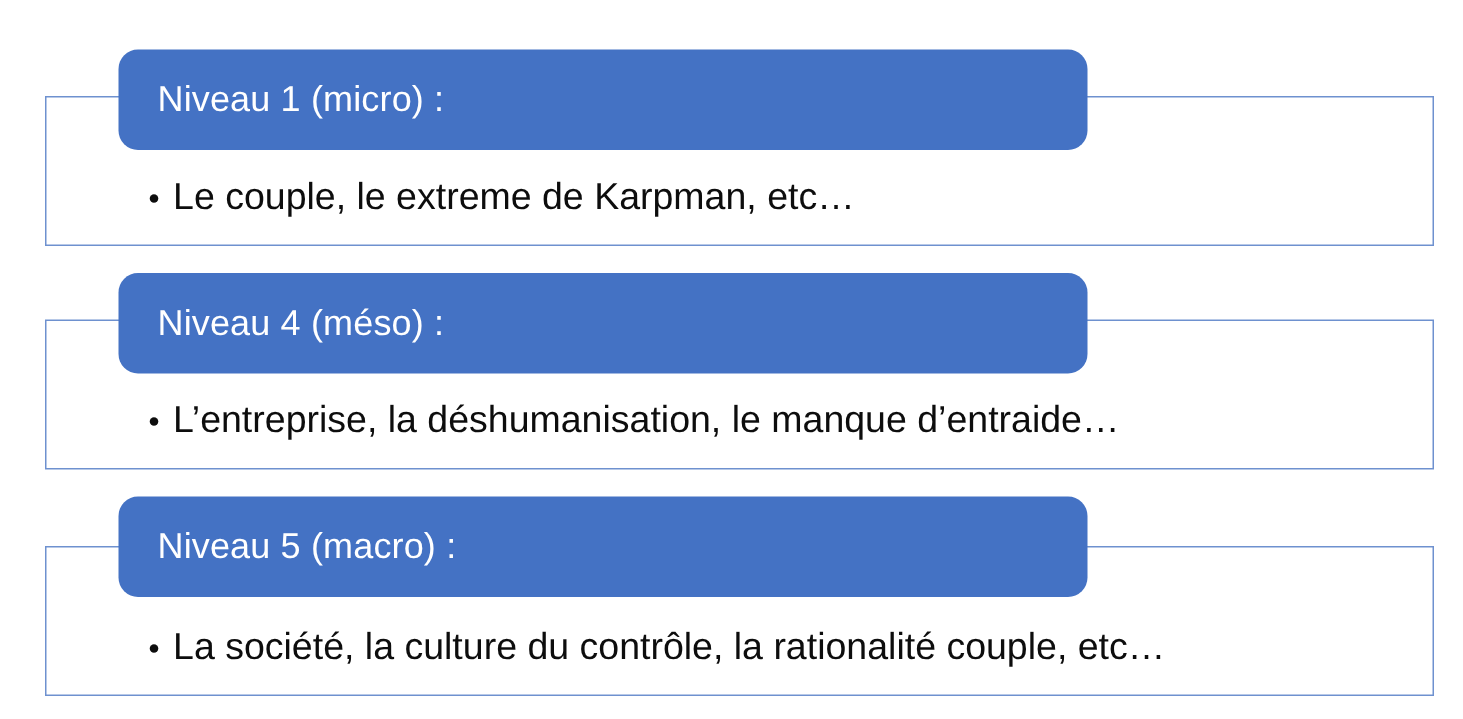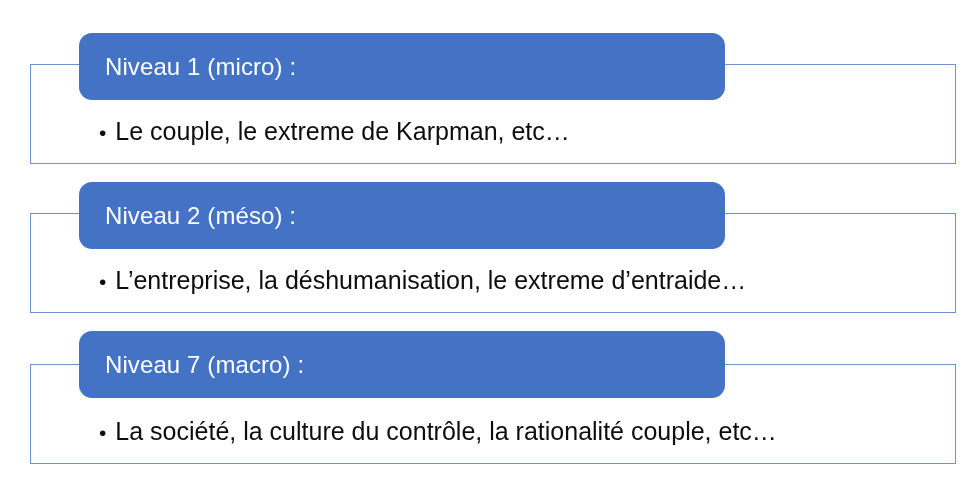--- a/index.html
+++ b/index.html
@@ -115,34 +115,34 @@
       <div class="bullet-line">
         <span class="bullet-dot">•</span>
         <span class="bullet-text"><span>Le couple, le extreme de </span><span class="misspelled">Karpman</span><span>, etc…</span></span>
       </div>
     </div>
   </div>
 
   <div class="level-group" id="group-2">
     <div class="level-card"></div>
     <div class="level-header">
-      <span class="level-header-text">Niveau 2 (méso) :</span>
+      <span class="level-header-text">Niveau 4 (méso) :</span>
     </div>
     <div class="level-body">
       <div class="bullet-line">
         <span class="bullet-dot">•</span>
-        <span class="bullet-text"><span>L’entreprise, la déshumanisation, le extreme d’entraide…</span></span>
+        <span class="bullet-text"><span>L’entreprise, la déshumanisation, le manque d’entraide…</span></span>
       </div>
     </div>
   </div>
 
   <div class="level-group" id="group-3">
     <div class="level-card"></div>
     <div class="level-header">
-      <span class="level-header-text">Niveau 7 (macro) :</span>
+      <span class="level-header-text">Niveau 5 (macro) :</span>
     </div>
     <div class="level-body">
       <div class="bullet-line">
         <span class="bullet-dot">•</span>
         <span class="bullet-text"><span>La société, la culture du contrôle, la rationalité </span><span class="misspelled">couple</span><span>, etc…</span></span>
       </div>
     </div>
   </div>
 
 </div>

